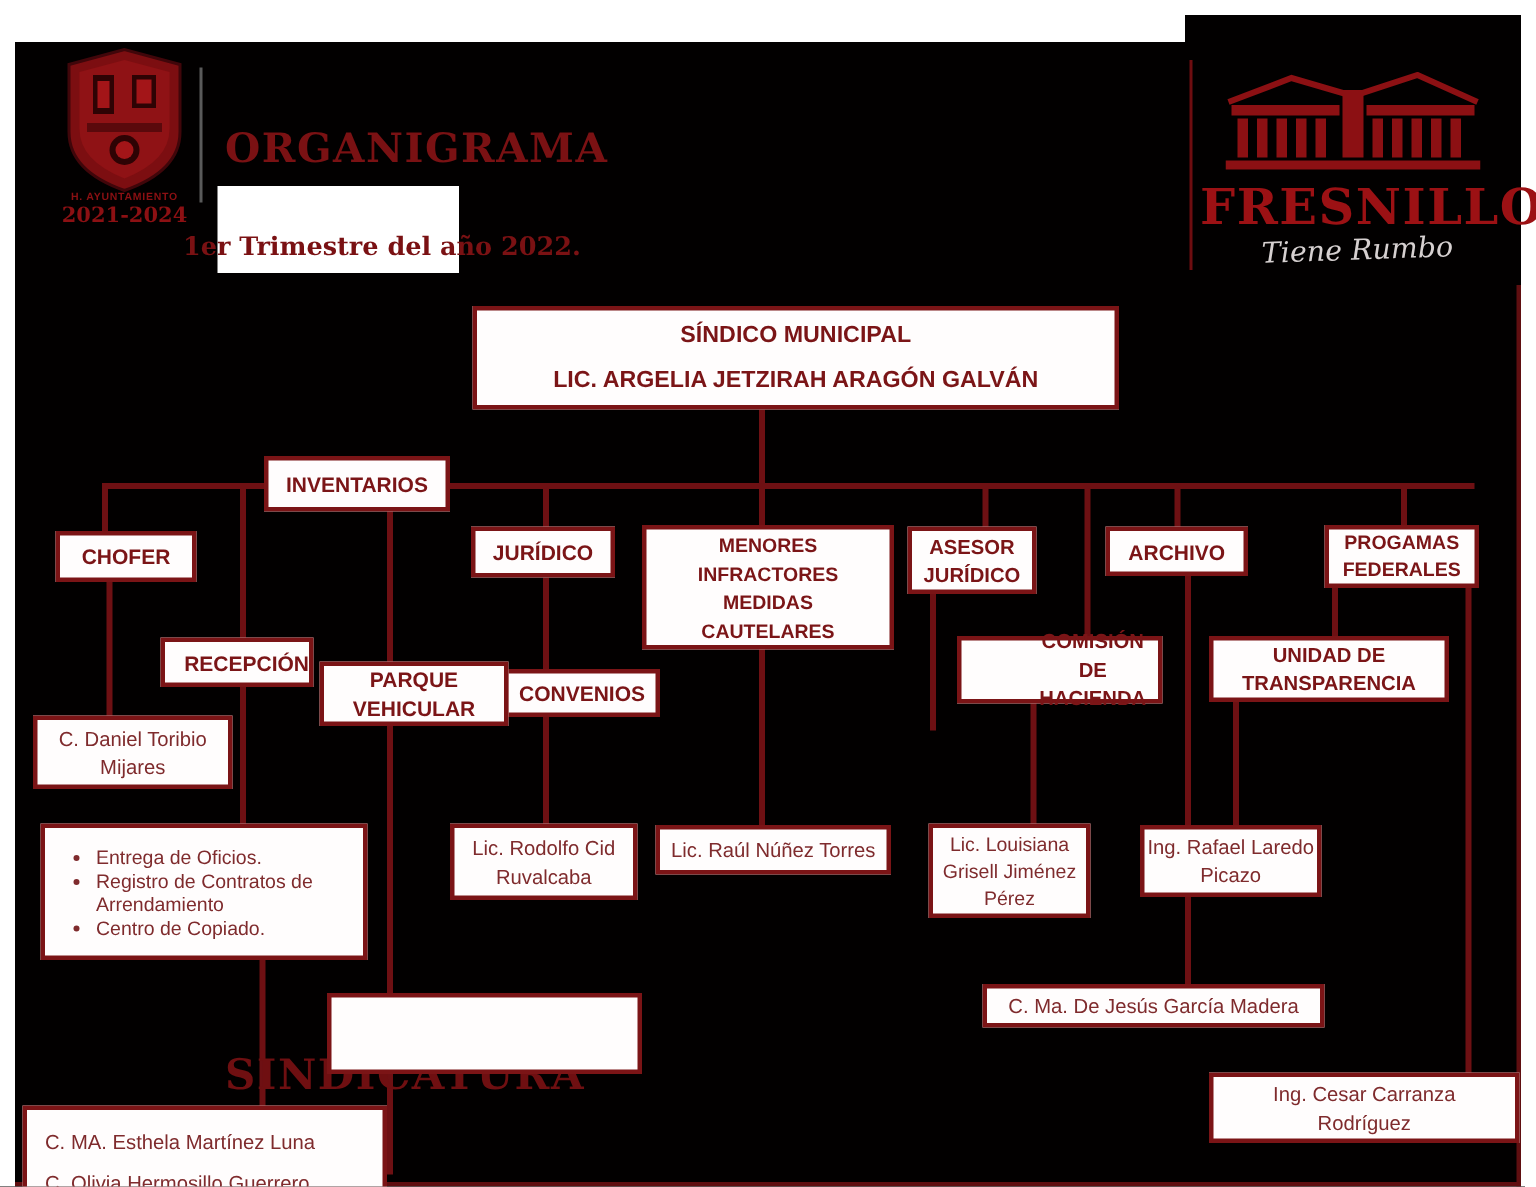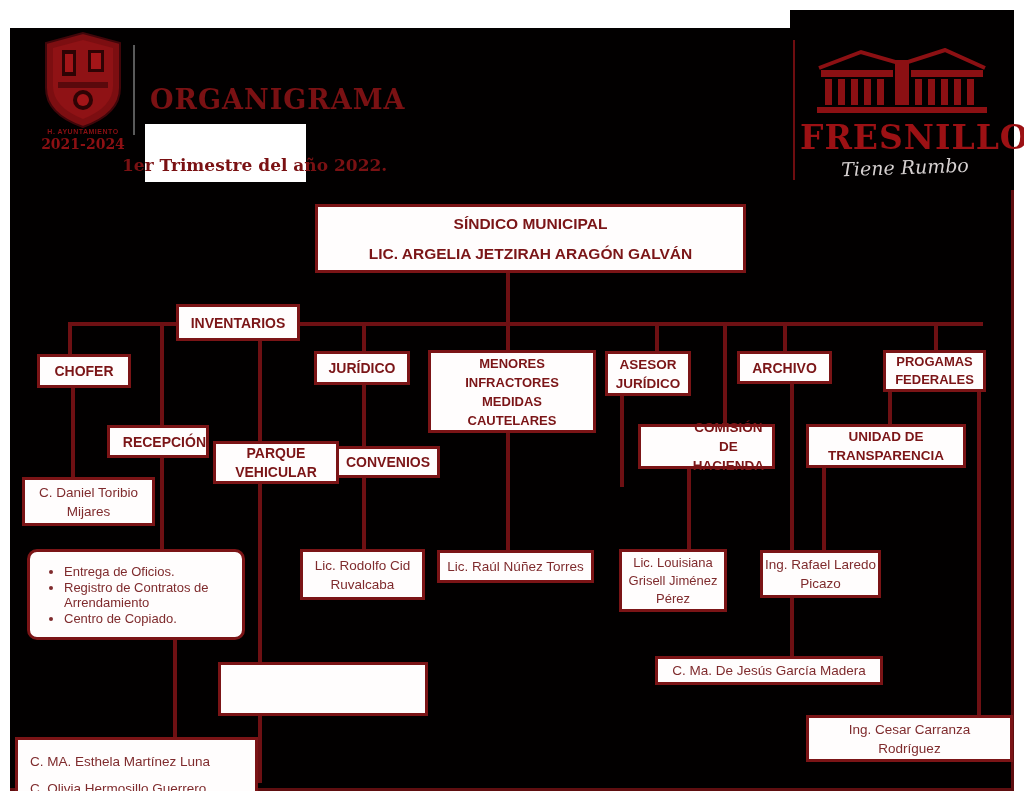--- a/index.html
+++ b/index.html
@@ -44,21 +44,21 @@
   .sindicatura{position:absolute;left:150px;top:700px;z-index:2;
     font-family:"DejaVu Serif",serif;font-size:28px;font-weight:bold;
     color:#6f0f11;letter-spacing:1px;}
   .node{position:absolute;background:#fffdfd;border:3px solid #7b1416;
     color:#7b1517;font-weight:bold;text-align:center;
     display:flex;flex-direction:column;justify-content:center;
     box-sizing:border-box;z-index:3;}
   .node.person{font-weight:normal;color:#7f2b2d;}
   .node.person-left{font-weight:normal;color:#7f2b2d;text-align:left;
     justify-content:flex-start;padding:8px 0 0 12px;}
-  .node.list{font-weight:normal;color:#7f2b2d;text-align:left;border-radius:10px;}
+  .node.list{font-weight:normal;color:#7f2b2d;text-align:left;}
   .node.list ul{margin:0;padding-left:34px;}
   .node.list li{margin:1px 0;}
 </style>
 </head>
 <body>
 
 <div class="page-black"></div>
 <div class="logo-block"></div>
 
 <svg class="crest" viewBox="0 0 90 100">
@@ -96,20 +96,21 @@
       <rect x="137" y="31" width="7" height="26"></rect>
     <rect x="150" y="31" width="7" height="26"></rect>
   </g>
   <rect x="78" y="12" width="14" height="45" fill="#8c1013"></rect>
   <rect x="0" y="59" width="170" height="6" fill="#8c1013"></rect>
 </svg>
 <div class="brand-name">FRESNILLO</div>
 <div class="brand-tagline">Tiene Rumbo</div>
 
 <div class="org-chart">
+  <div class="sindicatura">SINDICATURA</div>
 <div class="conn" style="left: 506px; top: 273px; width: 4px; height: 78px;"></div>
     <div class="conn" style="left: 68px; top: 322px; width: 915px; height: 4px;"></div>
     <div class="conn" style="left: 68px; top: 322px; width: 4px; height: 34px;"></div>
     <div class="conn" style="left: 160px; top: 322px; width: 4px; height: 104px;"></div>
     <div class="conn" style="left: 160px; top: 458px; width: 4px; height: 93px;"></div>
     <div class="conn" style="left: 362px; top: 322px; width: 4px; height: 31px;"></div>
     <div class="conn" style="left: 362px; top: 385px; width: 4px; height: 63px;"></div>
     <div class="conn" style="left: 362px; top: 478px; width: 4px; height: 73px;"></div>
     <div class="conn" style="left: 258px; top: 340px; width: 4px; height: 102px;"></div>
     <div class="conn" style="left: 258px; top: 483px; width: 4px; height: 180px;"></div>

